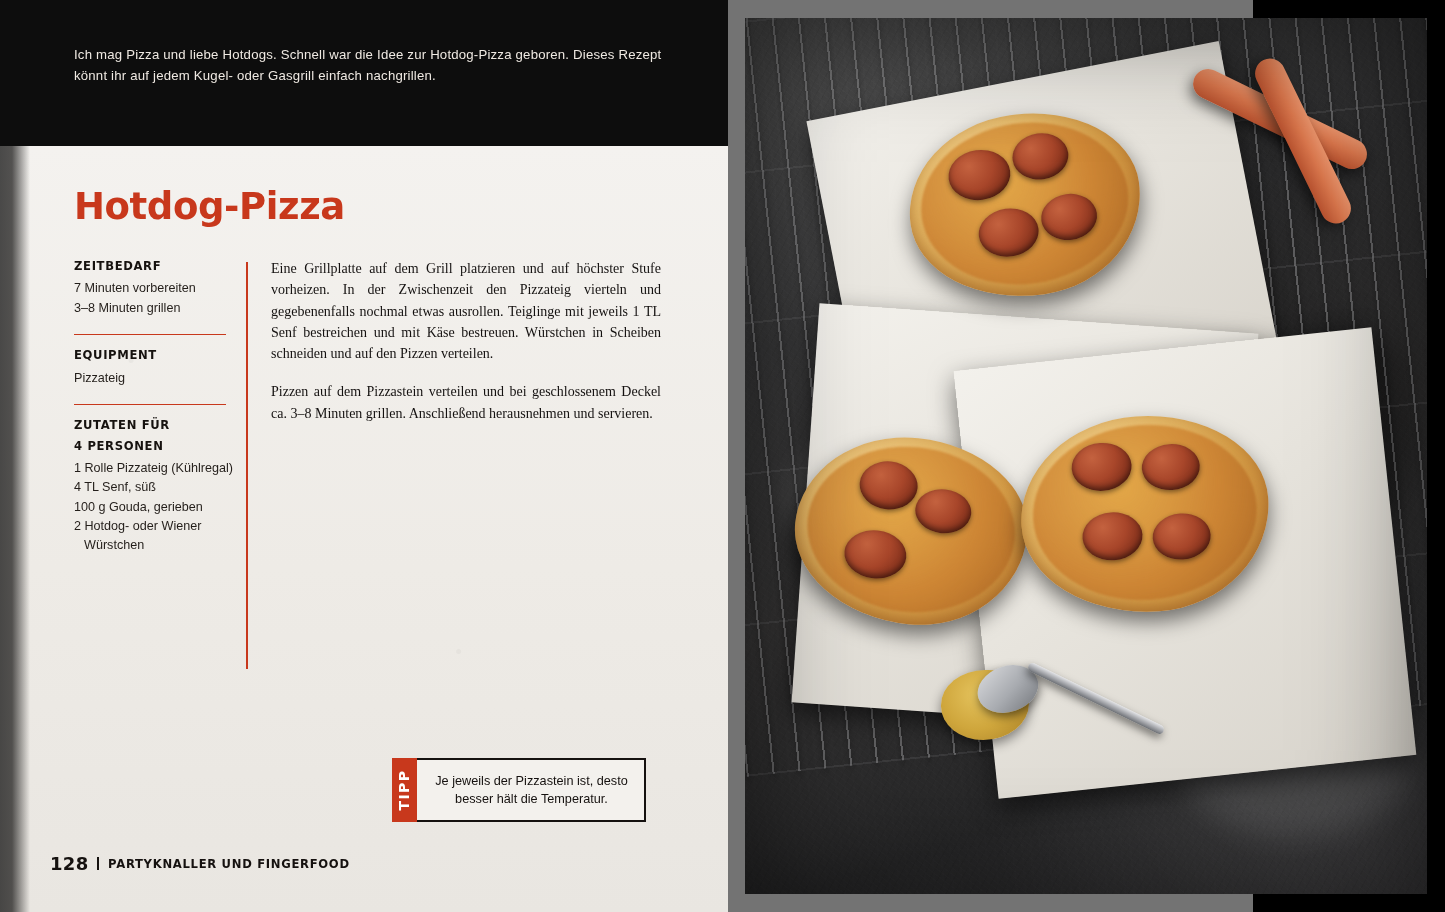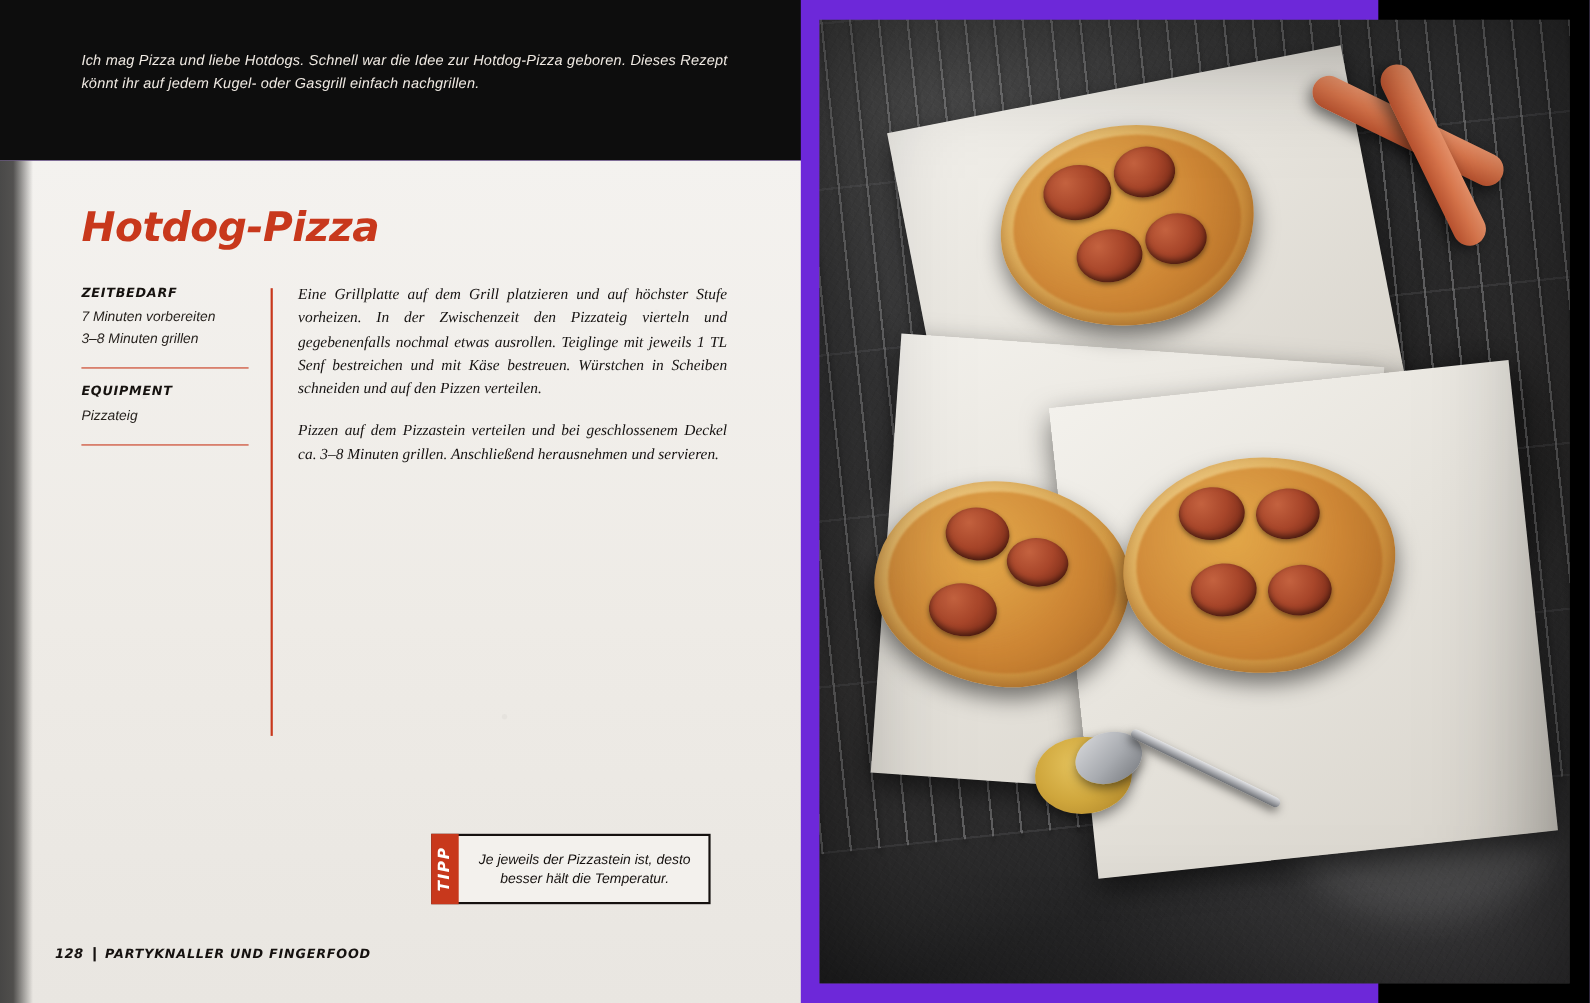--- a/index.html
+++ b/index.html
@@ -10,22 +10,21 @@
   body {
     width: 1445px;
     height: 912px;
     overflow: hidden;
     font-family: "Liberation Sans", sans-serif;
   }
   .page {
     position: relative;
     width: 1253px;
     height: 912px;
-    background: #6d28d9;
-    font-style: italic;
+    background: #737373;
   }
 
   
   .intro-band {
     position: absolute;
     left: 0;
     top: 0;
     width: 728px;
     height: 146px;
     background: #0d0d0d;
@@ -179,21 +178,21 @@
   
   .footer {
     position: absolute;
     left: 50px;
     bottom: 38px;
     display: flex;
     align-items: center;
     color: #15110f;
     font-family: "DejaVu Sans", sans-serif;
   }
-  .footer .pnum { font-size: 12px; font-weight: bold; letter-spacing: 0.3px; }
+  .footer .pnum { font-size: 18px; font-weight: bold; letter-spacing: 0.3px; }
   .footer .bar {
     width: 1.6px; height: 13px; background: #15110f;
     margin: 0 9px;
   }
   .footer .sect {
     font-size: 11.6px; font-weight: bold; letter-spacing: 0.7px;
   }
 
   
   .photo-page {
@@ -354,20 +353,29 @@
 
       <div class="rule"></div>
 
       <div class="meta-block">
         <div class="meta-head">EQUIPMENT</div>
         <div class="meta-line">Pizzateig</div>
       </div>
 
       <div class="rule"></div>
 
+      <div class="meta-block">
+        <div class="meta-head">ZUTATEN FÜR</div>
+        <div class="meta-head">4 PERSONEN</div>
+        <div class="meta-line">1 Rolle Pizzateig (Kühlregal)</div>
+        <div class="meta-line">4 TL Senf, süß</div>
+        <div class="meta-line">100 g Gouda, gerieben</div>
+        <div class="meta-line">2 Hotdog- oder Wiener</div>
+        <div class="meta-line indent">Würstchen</div>
+      </div>
     </div>
 
     <div class="v-sep"></div>
 
     <div class="body-col">
       <p>Eine Grillplatte auf dem Grill platzieren und auf höchster Stufe vorheizen. In der Zwischenzeit den Pizzateig vierteln und gegebenenfalls nochmal etwas ausrollen. Teiglinge mit jeweils 1 TL Senf bestreichen und mit Käse bestreuen. Würstchen in Scheiben schneiden und auf den Pizzen verteilen.</p>
       <p>Pizzen auf dem Pizzastein verteilen und bei geschlossenem Deckel ca. 3–8 Minuten grillen. Anschließend herausnehmen und servieren.</p>
     </div>
 
     <div class="tip">

